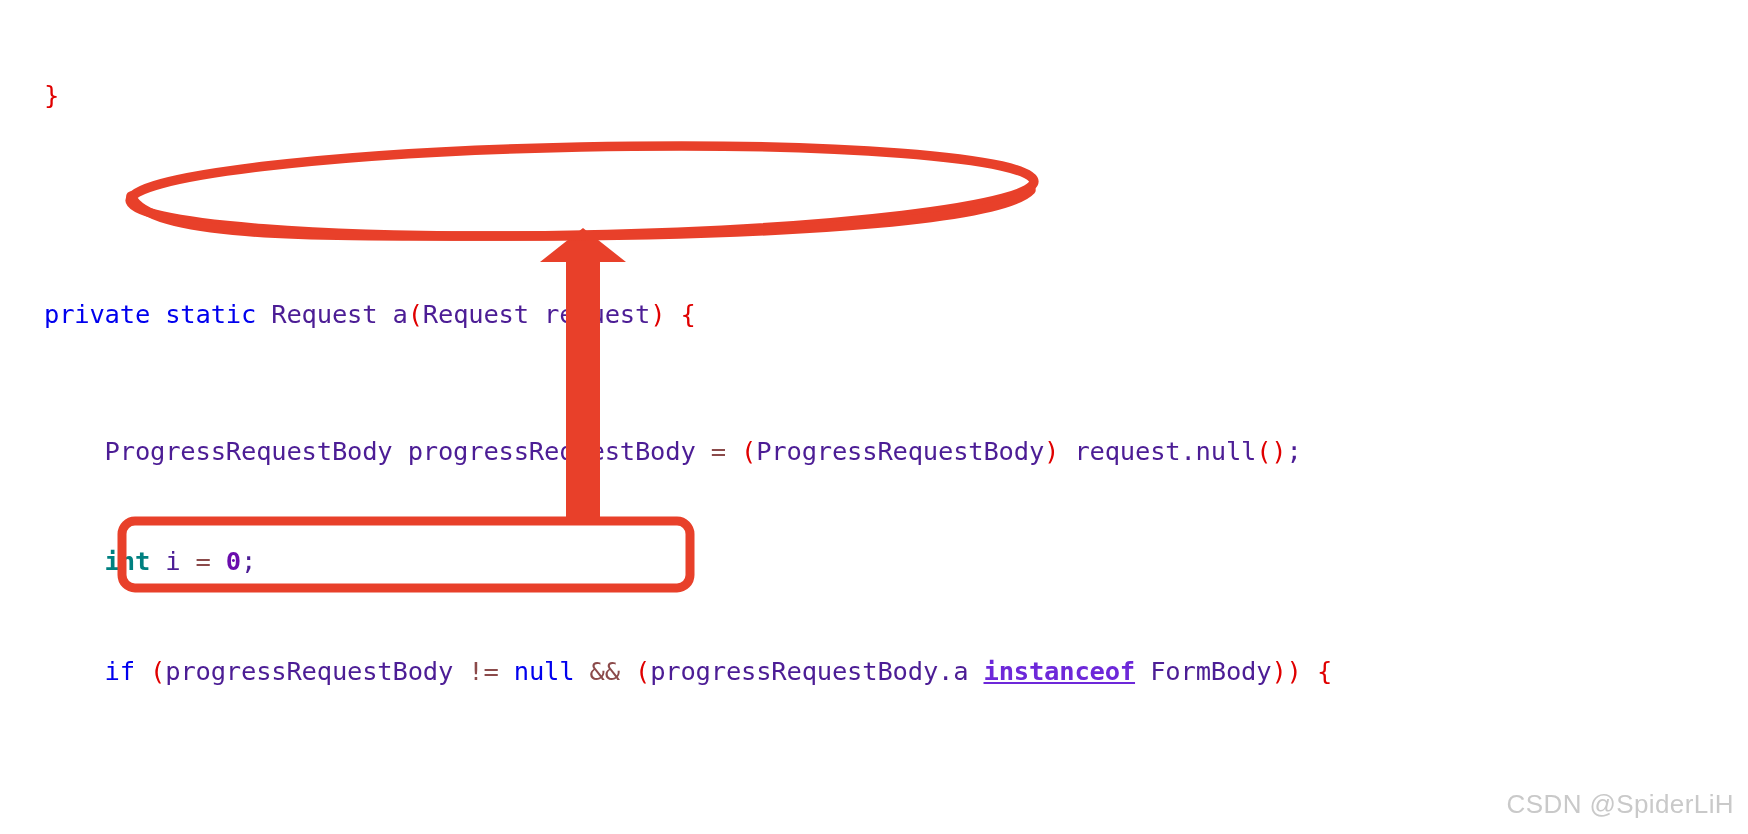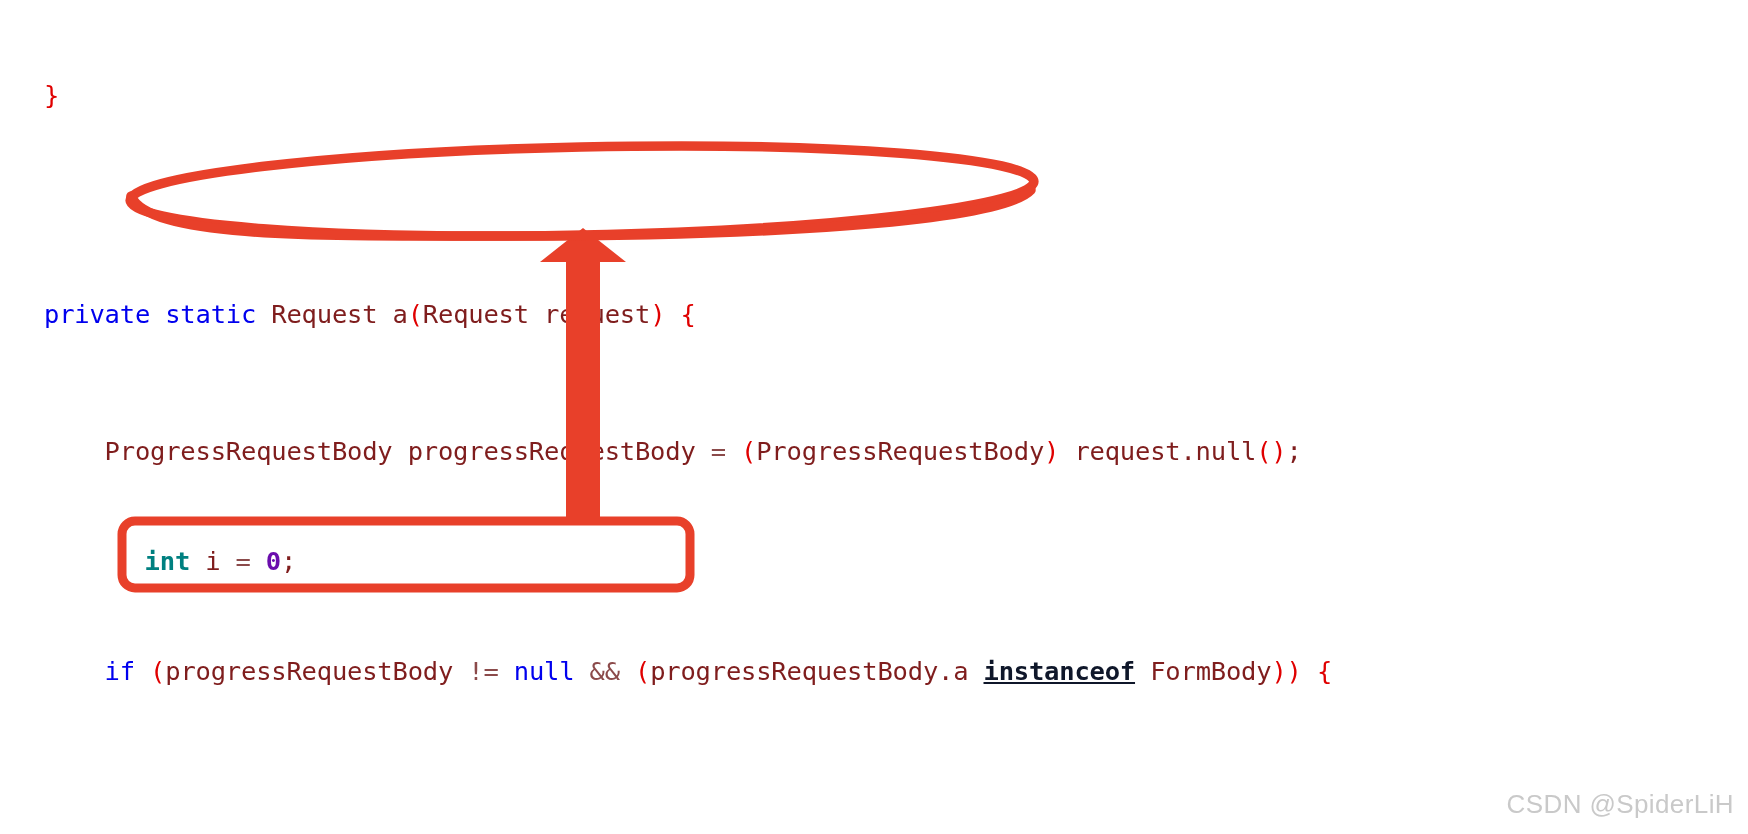--- a/index.html
+++ b/index.html
@@ -30,27 +30,27 @@
   }
   .ln{
     position:relative;
     height:27.4px;
     white-space:pre;
     padding-left:44px;
   }
 
   
   .kw   {color:#0000ee;font-weight:normal;}              
-  .kw2  {color:#008080;font-weight:bold;margin-left:40px;}              
-  .inst {color:#0f172a;font-weight:bold;text-decoration:underline;margin-top:36px;}
+  .kw2  {color:#008080;font-weight:bold;}              
+  .inst {color:#6d28d9;font-weight:bold;text-decoration:underline;margin-top:36px;}
   .typ  {color:#8a6d00;}                               
   .num  {color:#6a0dad;font-weight:bold;}                               
   .pn   {color:#e00000;}                               
   .op   {color:#8b4a4a;}                               
-  .pl   {color:#7f1d1d;margin-top:16px;}            
+  .pl   {color:#4c1d95;margin-top:16px;}            
 
   
   #overlay{
     position:absolute;inset:0;
     pointer-events:none;
   }
 
   
   #wm{
     position:absolute;

